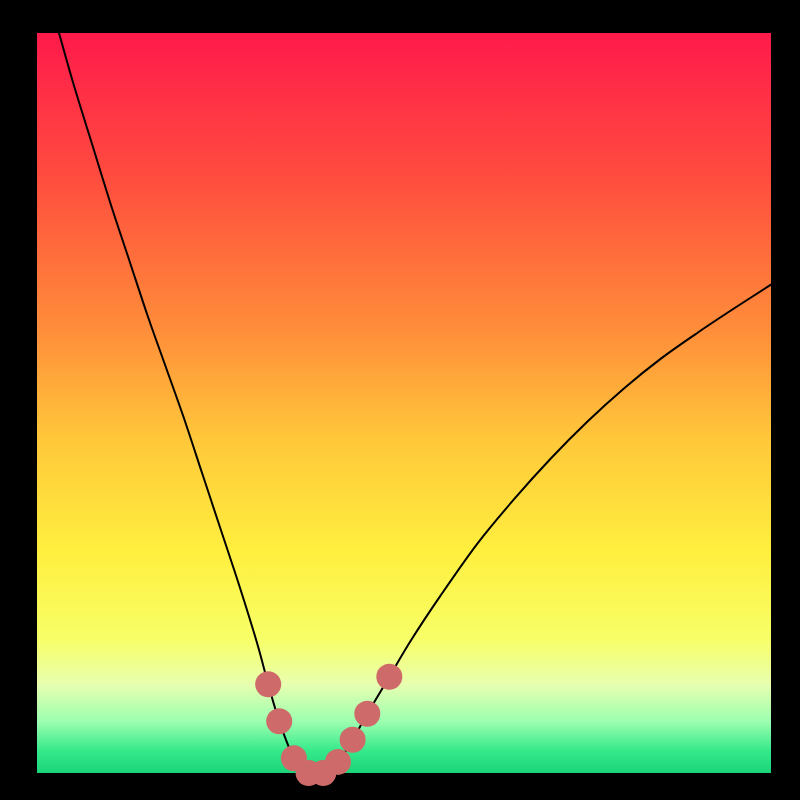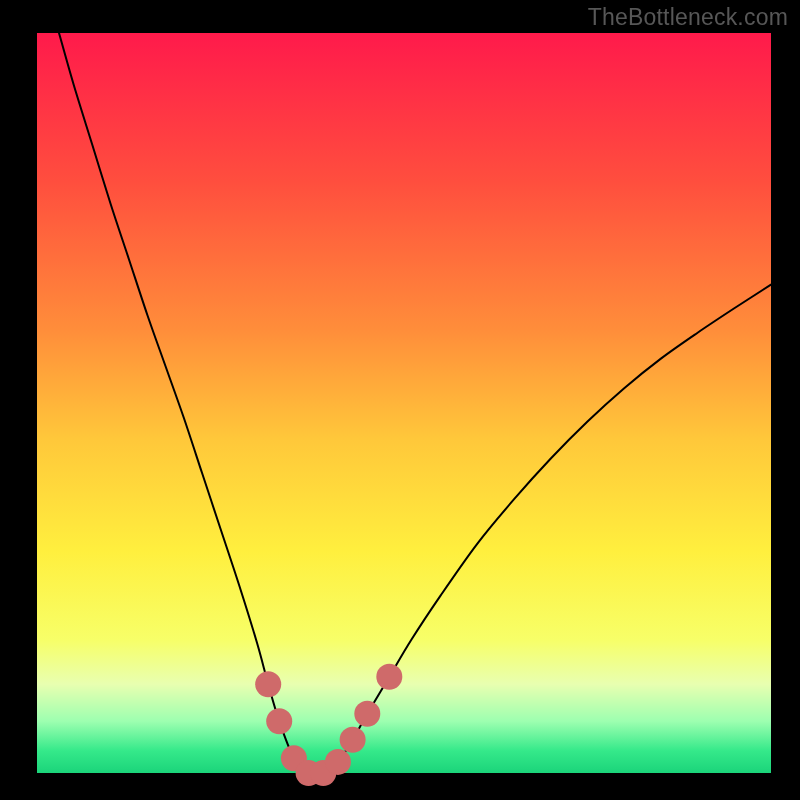--- a/index.html
+++ b/index.html
@@ -30,21 +30,20 @@
   svg.plot {
     position: absolute;
     top: 0;
     left: 0;
   }
 </style>
 </head>
 <body>
 
 <div class="stage">
-  <div class="watermark">TheBottleneck.com</div>
 
   <svg class="plot" width="800" height="800" viewBox="0 0 800 800">
     <defs>
       <linearGradient id="bg-grad" x1="0" y1="0" x2="0" y2="1">
           <stop offset="0%" stop-color="#ff1a4b"></stop>
           <stop offset="20%" stop-color="#ff4e3e"></stop>
           <stop offset="40%" stop-color="#ff8d3a"></stop>
           <stop offset="55%" stop-color="#ffc83a"></stop>
           <stop offset="70%" stop-color="#ffef3e"></stop>
           <stop offset="82%" stop-color="#f7ff68"></stop>

